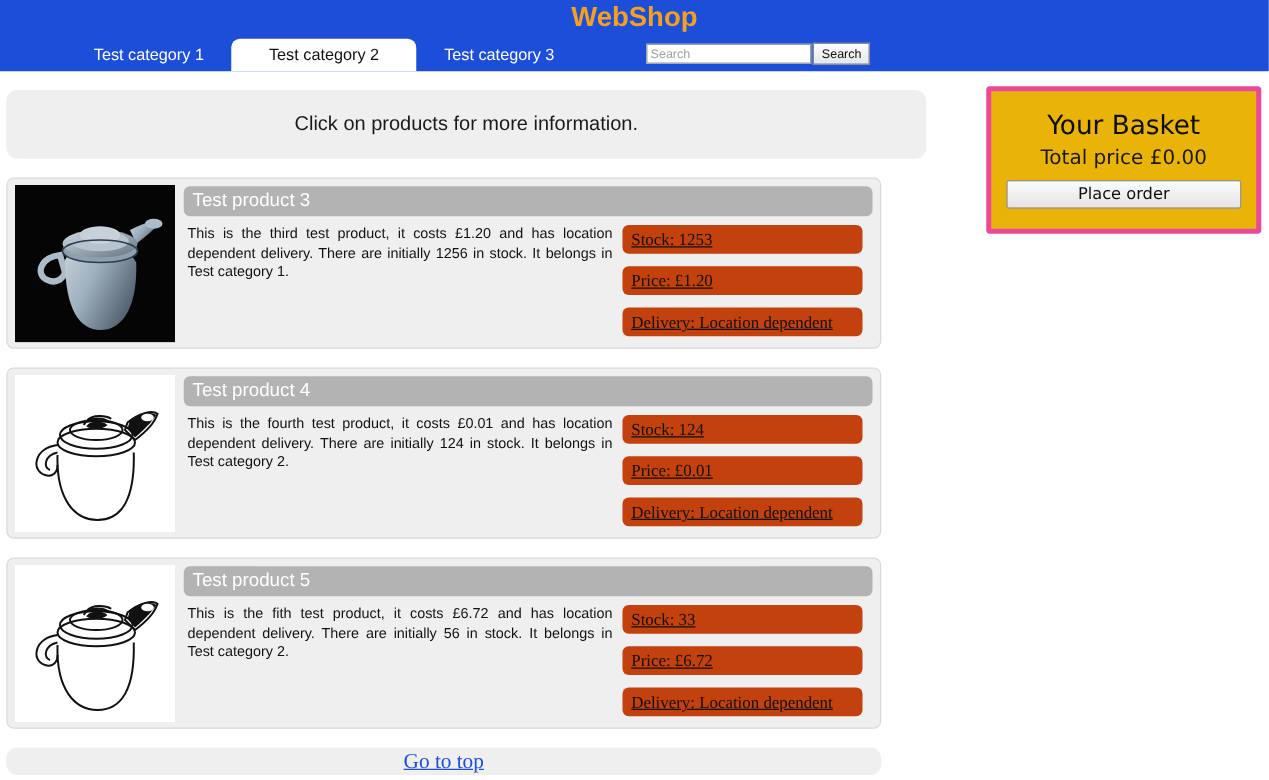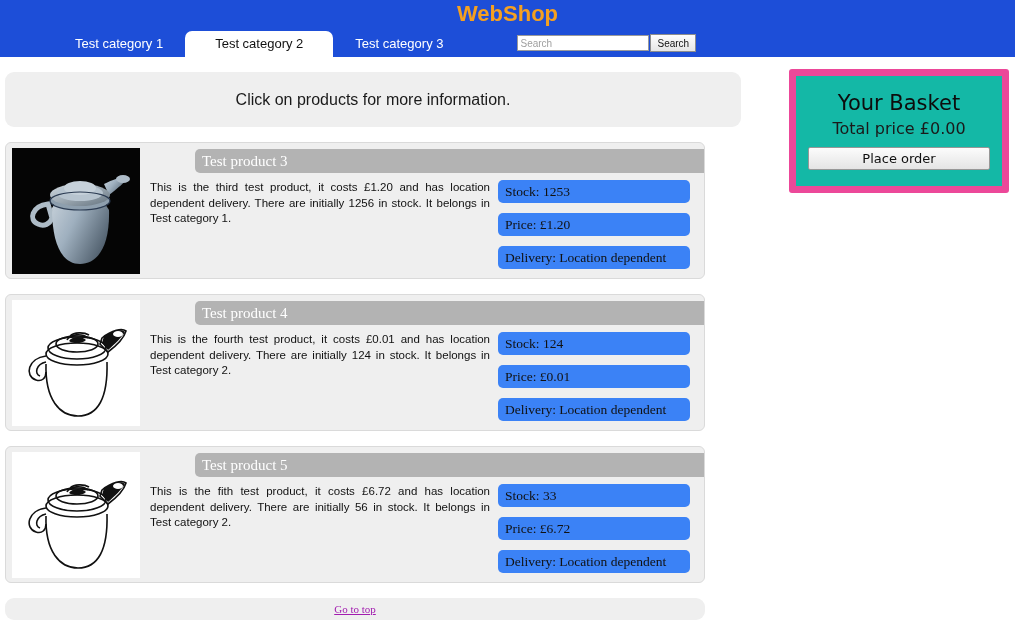--- a/index.html
+++ b/index.html
@@ -120,78 +120,78 @@
     overflow: hidden;
   }
   .prod-thumb svg { display: block; width: 128px; height: 126px; }
 
   .prod-title {
     position: absolute; left: 141px; top: 6px;
     width: 551px; height: 24px;
     background: #b3b3b3;
     border-radius: 5px;
     color: #ffffff;
-    font-family: Liberation Serif, serif;
+    font-family: Liberation Sans, sans-serif;
     font-size: 15px;
     line-height: 24px;
     padding-left: 7px;
-    margin-left: 48px;
   }
   .prod-desc {
     position: absolute; left: 144px; top: 37px;
     width: 340px;
     font-family: "Liberation Sans", sans-serif;
     font-size: 11.5px;
     line-height: 15.5px;
     color: #111111;
     text-align: justify;
   }
   .badges {
     position: absolute; left: 492px; top: 37px;
     width: 192px;
   }
   .badge {
     width: 192px; height: 23px;
-    background: #3b82f6;
+    background: #c2410c;
     border-radius: 5px;
     font-family: "Liberation Serif", serif;
     font-size: 13.5px;
     line-height: 23px;
     color: #111111;
     padding-left: 7px;
     margin-bottom: 10px;
     white-space: nowrap;
     overflow: hidden;
+    text-decoration: underline;
   }
   .badge:last-child { margin-bottom: 0; }
 
   
   .footer-bar {
     width: 700px; height: 22px;
     margin-top: 15px;
     background: #efefef;
     border-radius: 9px;
     display: flex;
     align-items: center;
     justify-content: center;
   }
   .footer-link {
     font-family: "Liberation Serif", serif;
-    font-size: 11px;
-    color: #a21caf;
+    font-size: 17px;
+    color: #1d4ed8;
     text-decoration: underline;
     cursor: pointer;
     text-align: center;
   }
 
   
   .basket {
     width: 220px;
-    background: #14b8a6;
-    border: 7px solid #ec4899;
+    background: #eab308;
+    border: 4px solid #ec4899;
     border-radius: 3px;
     padding: 14px 12px 16px 12px;
     text-align: center;
     font-family: "DejaVu Sans", sans-serif;
   }
   .basket-title {
     font-size: 21px;
     color: #0d0d0d;
     line-height: 26px;
     margin-bottom: 4px;

